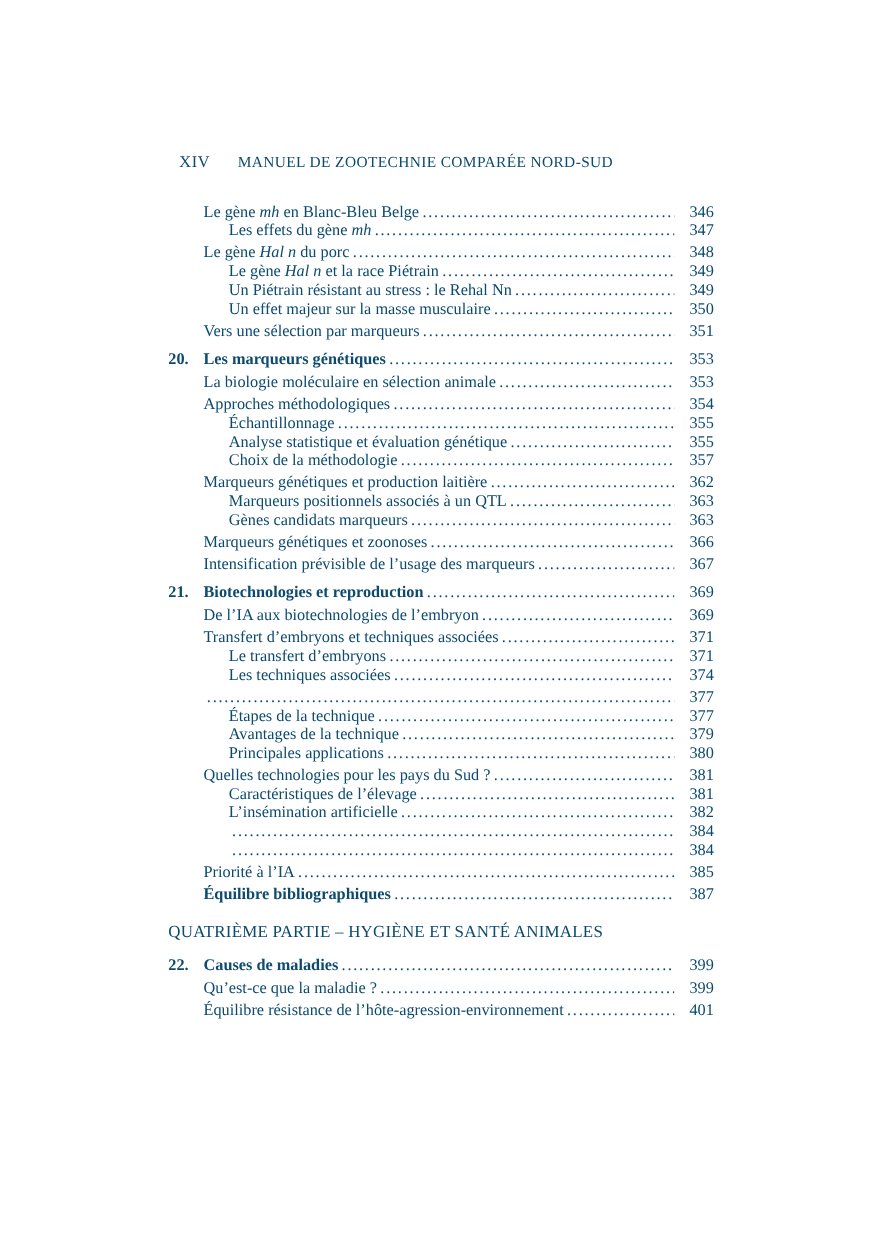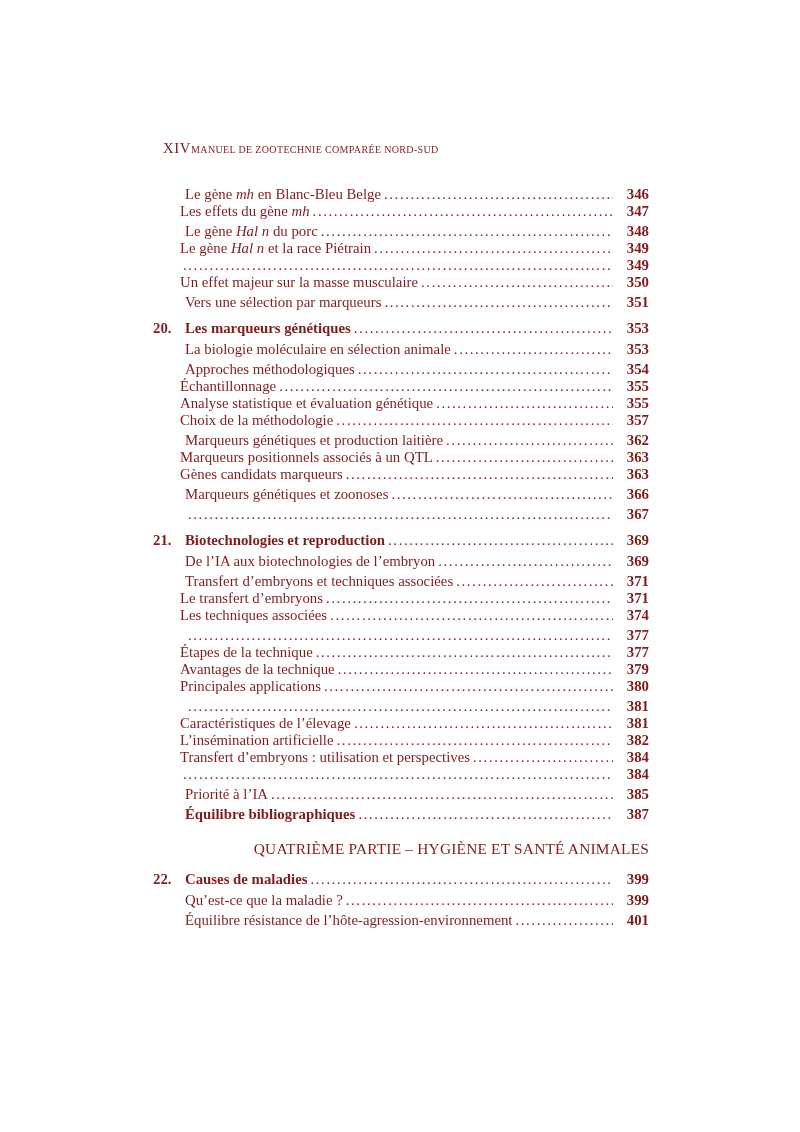--- a/index.html
+++ b/index.html
@@ -6,78 +6,79 @@
   html, body { margin: 0; padding: 0; }
   body {
     width: 800px; height: 1132px;
     background: #f4f4f2;
     font-family: "Liberation Serif", "DejaVu Serif", serif;
   }
   .page {
     position: relative;
     width: 800px; height: 1132px;
     background: #ffffff;
-    color: #7f1d1d;
+    color: #0c4a6e;
     overflow: hidden;
   }
   .content {
     position: absolute;
     left: 153px; top: 140px;
     width: 496px;
   }
   .running-head {
     display: flex;
     align-items: baseline;
     margin-left: 10px;
     line-height: 17px;
     white-space: nowrap;
   }
   .folio {
     font-size: 14.8px;
     letter-spacing: 0.6px;
   }
   .running-title {
-    font-size: 10px;
+    font-size: 14px;
+    margin-left: 25px;
     letter-spacing: 0.35px;
   }
   .toc { margin-top: 28px; }
   .toc-row {
     display: flex;
     align-items: baseline;
     font-size: 14.8px;
     line-height: 17px;
     white-space: nowrap;
   }
   .toc-row .txt { flex: 0 0 auto; }
   .toc-row.l1 { margin-left: 32px; margin-top: 3px; }
-  .toc-row.l2 { margin-left: 27px; }
+  .toc-row.l2 { margin-left: 55px; }
   .toc-row.chapter { margin-top: 9px; margin-bottom: 4px; }
   .toc-row.chapter .num {
     flex: 0 0 32px;
     font-weight: bold;
   }
   .toc-row.bold .txt { font-weight: bold; font-family: Liberation Serif, serif; }
   .dots {
     flex: 1 1 0;
     min-width: 0;
     overflow: hidden;
     white-space: nowrap;
     letter-spacing: 1.6px;
     padding-left: 3px;
     font-weight: normal;
   }
   .page-num {
     flex: 0 0 auto;
     min-width: 34px;
     text-align: right;
     padding-left: 14px;
-    font-weight: bold;
+    font-weight: normal;
   }
   .part-heading {
-    text-align: right;
+    text-align: left;
     font-size: 15.4px;
     letter-spacing: 0.2px;
     line-height: 17px;
     margin-top: 17px;
     margin-bottom: 14px;
   }
   i { font-style: italic; }
 </style>
 </head>
 <body>
@@ -103,20 +104,21 @@
           <span class="txt">Le gène <i>Hal n</i> du porc</span>
           <span class="dots">........................................................................................................................................................................................................</span>
           <span class="page-num">348</span>
         </div>
         <div class="toc-row l2">
           <span class="txt">Le gène <i>Hal n</i> et la race Piétrain</span>
           <span class="dots">........................................................................................................................................................................................................</span>
           <span class="page-num">349</span>
         </div>
         <div class="toc-row l2">
+          <span class="txt">Un Piétrain résistant au stress : le Rehal Nn</span>
           <span class="dots">........................................................................................................................................................................................................</span>
           <span class="page-num">349</span>
         </div>
         <div class="toc-row l2">
           <span class="txt">Un effet majeur sur la masse musculaire</span>
           <span class="dots">........................................................................................................................................................................................................</span>
           <span class="page-num">350</span>
         </div>
         <div class="toc-row l1">
           <span class="txt">Vers une sélection par marqueurs</span>
@@ -168,20 +170,21 @@
           <span class="txt">Gènes candidats marqueurs</span>
           <span class="dots">........................................................................................................................................................................................................</span>
           <span class="page-num">363</span>
         </div>
         <div class="toc-row l1">
           <span class="txt">Marqueurs génétiques et zoonoses</span>
           <span class="dots">........................................................................................................................................................................................................</span>
           <span class="page-num">366</span>
         </div>
         <div class="toc-row l1">
+          <span class="txt">Intensification prévisible de l’usage des marqueurs</span>
           <span class="dots">........................................................................................................................................................................................................</span>
           <span class="page-num">367</span>
         </div>
         <div class="toc-row chapter bold">
           <span class="num">21.</span>
           <span class="txt">Biotechnologies et reproduction</span>
           <span class="dots">........................................................................................................................................................................................................</span>
           <span class="page-num">369</span>
         </div>
         <div class="toc-row l1">
@@ -217,35 +220,35 @@
           <span class="txt">Avantages de la technique</span>
           <span class="dots">........................................................................................................................................................................................................</span>
           <span class="page-num">379</span>
         </div>
         <div class="toc-row l2">
           <span class="txt">Principales applications</span>
           <span class="dots">........................................................................................................................................................................................................</span>
           <span class="page-num">380</span>
         </div>
         <div class="toc-row l1">
+          <span class="txt">Quelles technologies pour les pays du Sud ?</span>
           <span class="dots">........................................................................................................................................................................................................</span>
           <span class="page-num">381</span>
         </div>
         <div class="toc-row l2">
           <span class="txt">Caractéristiques de l’élevage</span>
           <span class="dots">........................................................................................................................................................................................................</span>
           <span class="page-num">381</span>
         </div>
         <div class="toc-row l2">
           <span class="txt">L’insémination artificielle</span>
           <span class="dots">........................................................................................................................................................................................................</span>
           <span class="page-num">382</span>
         </div>
         <div class="toc-row l2">
-          <span class="txt">Transfert d’embryons : utilisation et perspectives</span>
           <span class="dots">........................................................................................................................................................................................................</span>
           <span class="page-num">384</span>
         </div>
         <div class="toc-row l2">
           <span class="dots">........................................................................................................................................................................................................</span>
           <span class="page-num">384</span>
         </div>
         <div class="toc-row l1">
           <span class="txt">Priorité à l’IA</span>
           <span class="dots">........................................................................................................................................................................................................</span>

